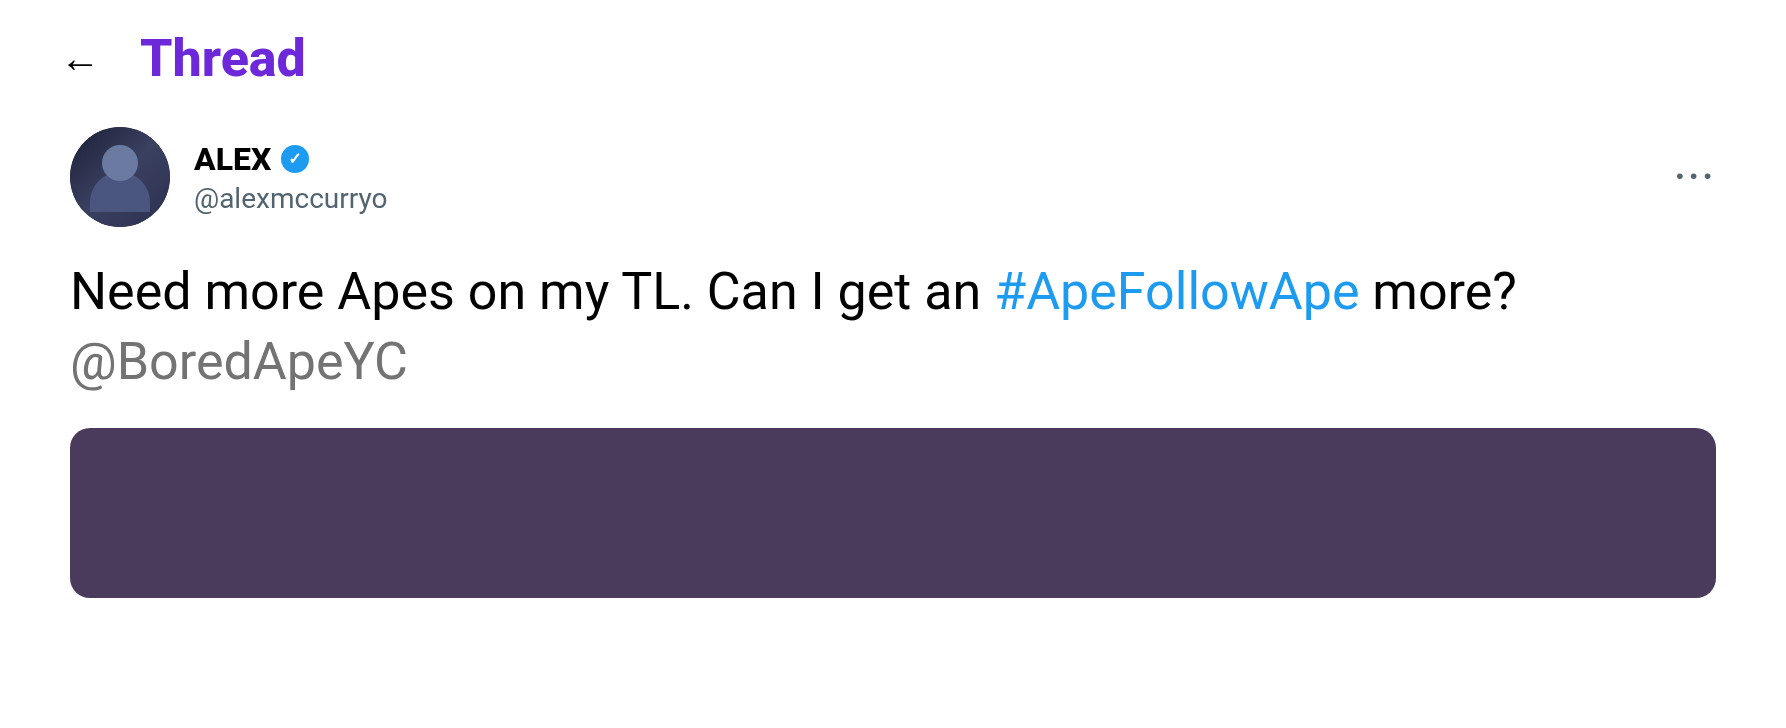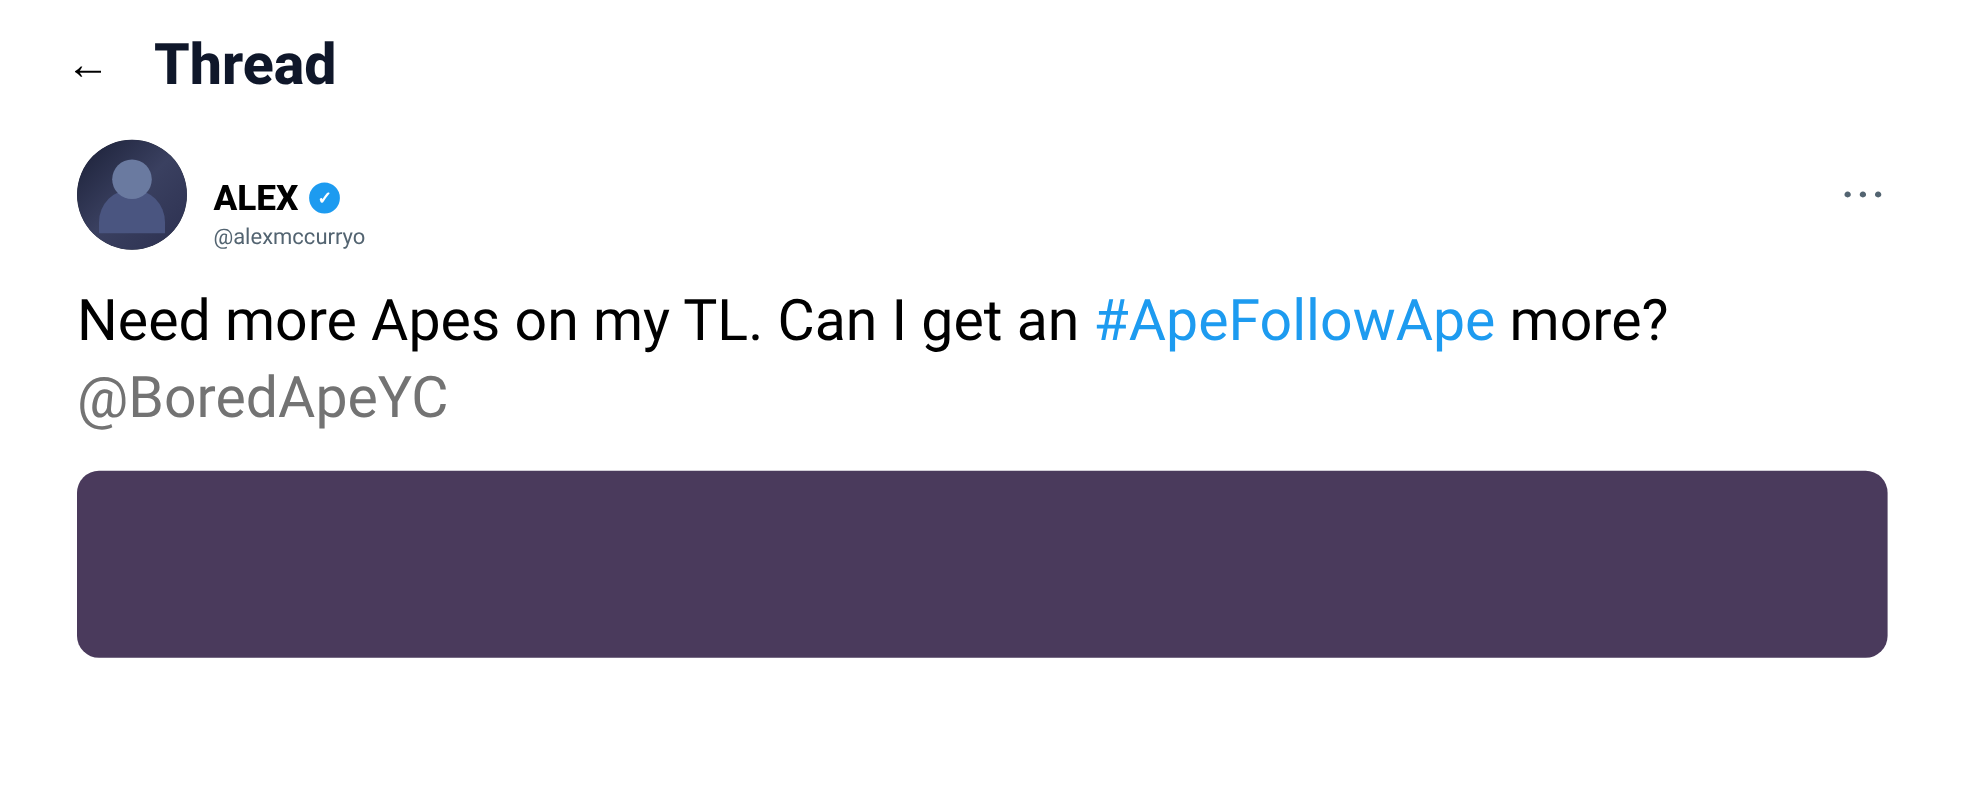--- a/index.html
+++ b/index.html
@@ -34,38 +34,38 @@
       font-size: 40px;
       font-weight: 400;
       color: #000000;
       cursor: pointer;
       line-height: 1;
     }
 
     .header-title {
       font-size: 52px;
       font-weight: 800;
-      color: #0f172a;
+      color: #6d28d9;
       line-height: 1.1;
     }
 
     .tweet-container {
       padding: 0 10px;
     }
 
     .user-row {
       display: flex;
       align-items: center;
       justify-content: space-between;
       margin-bottom: 30px;
     }
 
     .user-info {
       display: flex;
-      align-items: flex-end;
+      align-items: center;
       gap: 24px;
     }
 
     .avatar {
       width: 100px;
       height: 100px;
       border-radius: 50%;
       background: #2d3142;
       overflow: hidden;
       flex-shrink: 0;
@@ -138,21 +138,21 @@
     }
 
     .verified-check {
       color: #ffffff;
       font-size: 16px;
       font-weight: 700;
       line-height: 1;
     }
 
     .username {
-      font-size: 20px;
+      font-size: 28px;
       color: #536471;
       font-weight: 400;
     }
 
     .more-options {
       font-size: 36px;
       color: #536471;
       letter-spacing: 3px;
       cursor: pointer;
       font-weight: 700;

